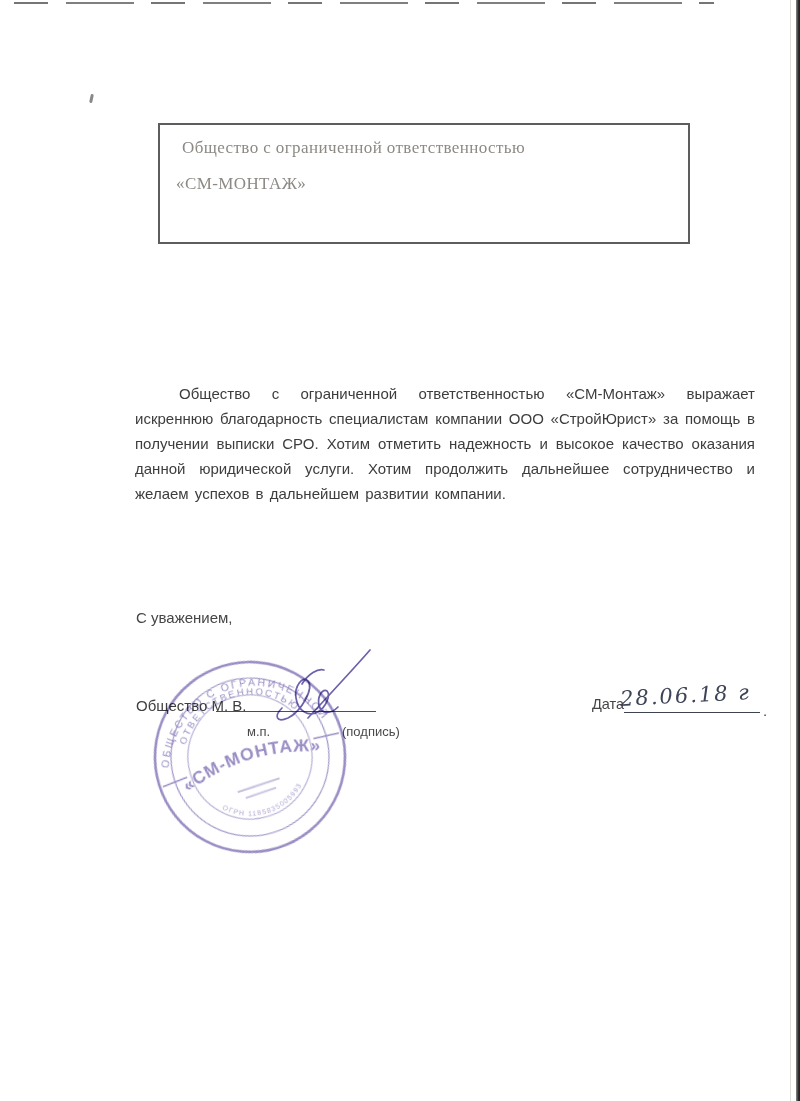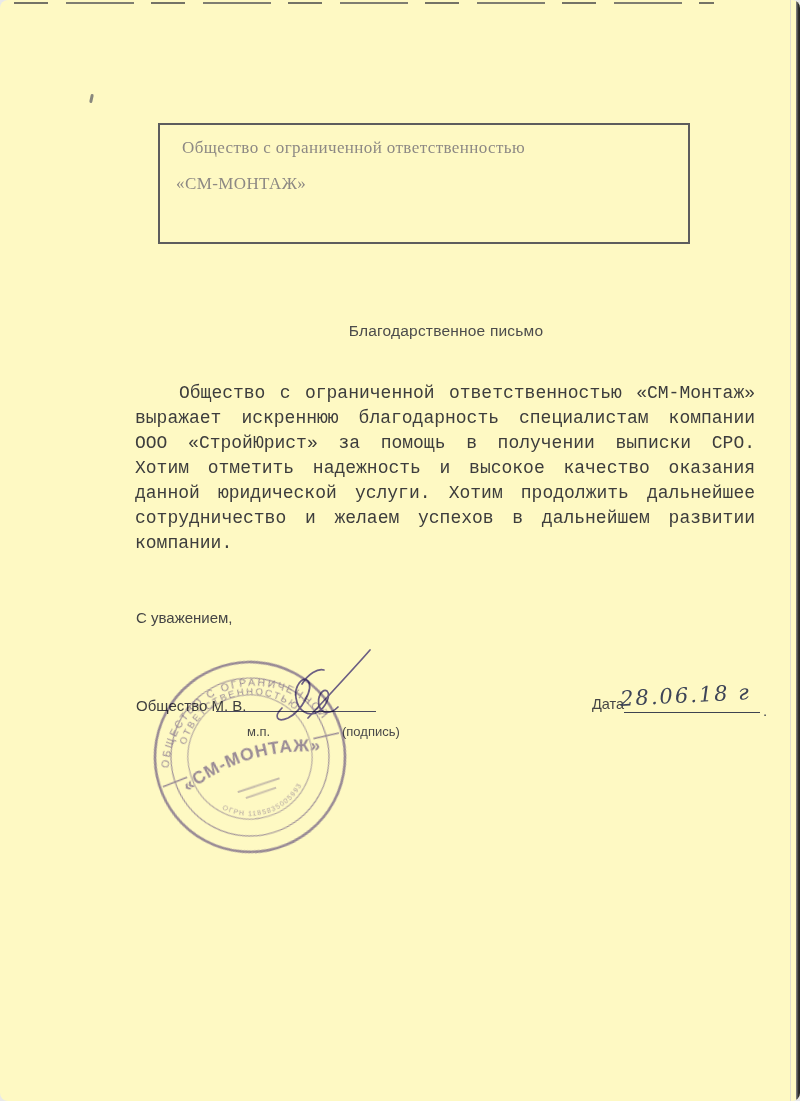--- a/index.html
+++ b/index.html
@@ -1,25 +1,24 @@
 <!DOCTYPE html>
 <html><head>
 <meta charset="utf-8">
 <style>
   * { margin:0; padding:0; box-sizing:border-box; }
   html,body { background:#e9e9e9; }
   .page {
     position:relative;
     width:800px; height:1101px;
     margin:0 auto;
-    background:#fef9c3;
+    background:#ffffff;
     overflow:hidden;
     font-family:"Liberation Sans", sans-serif;
     color:#3f3f3f;
-    border-radius:8px;
   }
   
   .scan-top-line {
     position:absolute; top:2px; left:14px; width:700px; height:2px;
     background:repeating-linear-gradient(90deg,
       #474747 0 34px, rgba(71,71,71,0) 34px 52px,
       #555 52px 120px, rgba(85,85,85,0) 120px 137px);
     opacity:.75;
   }
   .scan-right-edge {
@@ -48,22 +47,22 @@
   .header-box .hb-line1 { padding-left:6px; }
   
   .letter-title {
     position:absolute; left:135px; top:322px; width:622px;
     text-align:center; font-size:15.5px; color:#4c4c4c;
     letter-spacing:.2px;
   }
   
   .letter-body {
     position:absolute; left:135px; top:381px; width:620px;
-    font-size:18px; line-height:25px; text-align:justify;
-    text-indent:44px; color:#3d3d3d; word-spacing:2px;font-family:Liberation Mono, monospace;
+    font-size:15px; line-height:25px; text-align:justify;
+    text-indent:44px; color:#3d3d3d; word-spacing:2px;
   }
   .closing      { position:absolute; left:136px; top:609px; font-size:15px; color:#454545; }
   .signatory    { position:absolute; left:136px; top:642px; font-size:15px; color:#454545; }
   .sig-name     { position:absolute; left:136px; top:697px; font-size:15px; color:#3f3f3f; }
   .sig-line     { position:absolute; left:216px; top:711px; width:160px; height:1px; background:#4c4c5e; }
   .sig-mp       { position:absolute; left:247px; top:724px; font-size:13px; color:#4a4a4a; }
   .sig-caption  { position:absolute; left:297px; top:724px; font-size:13px; color:#4a4a4a;margin-left:45px; }
   
   .date-label   { position:absolute; left:592px; top:696px; font-size:14.5px; color:#454545; }
   .date-line    { position:absolute; left:624px; top:712px; width:136px; height:1.4px; background:#3e4350; }
@@ -94,21 +93,20 @@
   <div class="scan-top-line"></div>
   <div class="scan-right-edge"></div>
   <div class="scan-right-faint"></div>
   <div class="scan-speck"></div>
 
   <div class="header-box">
     <div class="hb-line hb-line1">Общество с ограниченной ответственностью</div>
     <div class="hb-line">«СМ-МОНТАЖ»</div>
   </div>
 
-  <div class="letter-title">Благодарственное письмо</div>
 
   <div class="letter-body">Общество с ограниченной ответственностью «СМ-Монтаж» выражает искреннюю благодарность специалистам компании ООО «СтройЮрист» за помощь в получении выписки СРО. Хотим отметить надежность и высокое качество оказания данной юридической услуги. Хотим продолжить дальнейшее сотрудничество и желаем успехов в дальнейшем развитии компании.</div>
 
   <div class="closing">С уважением,</div>
 
   <div class="sig-name">Общество М. В.</div>
   <div class="sig-line"></div>
   <div class="sig-mp">м.п.</div>
   <div class="sig-caption">(подпись)</div>
 

